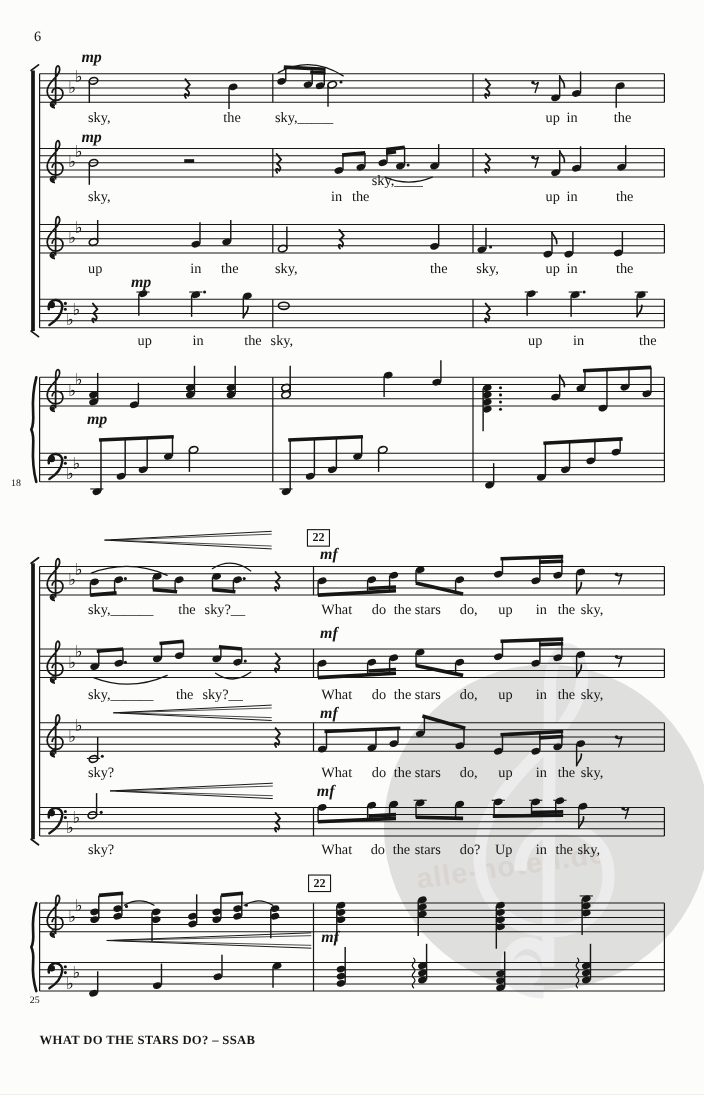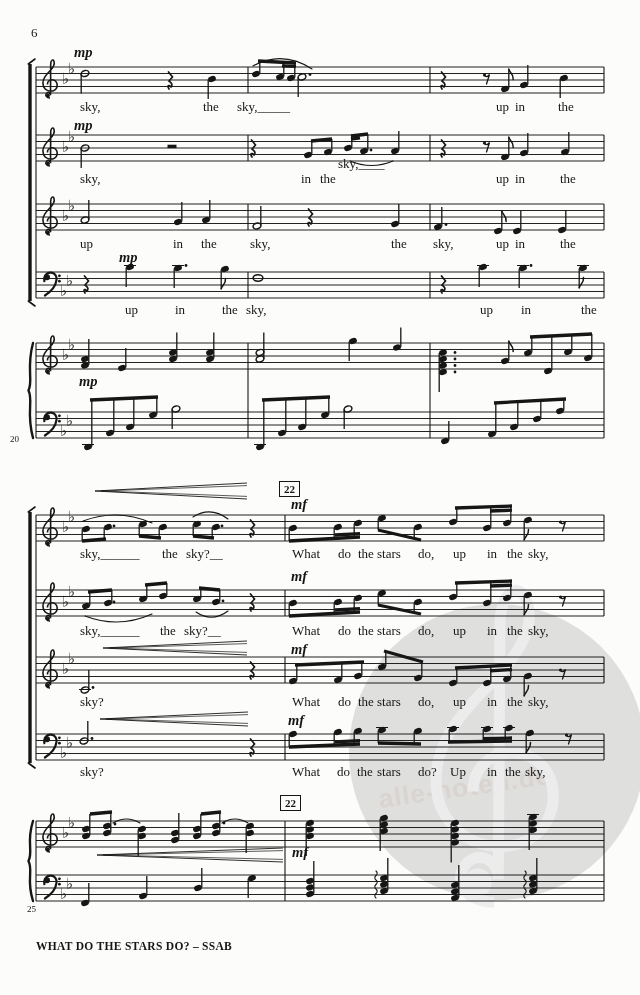--- a/index.html
+++ b/index.html
@@ -599,35 +599,35 @@
       <line x1="106" y1="719" x2="248" y2="723.4" stroke="#161616" stroke-width="0.7"></line>
       <line x1="97" y1="855" x2="283" y2="848" stroke="#161616" stroke-width="0.9"></line>
       <line x1="97" y1="855" x2="283" y2="862" stroke="#161616" stroke-width="0.9"></line>
       <line x1="103" y1="855" x2="283" y2="850.6" stroke="#161616" stroke-width="0.7"></line>
       <line x1="103" y1="855" x2="283" y2="859.4" stroke="#161616" stroke-width="0.7"></line>
       <path d="M 376 871 q 2.4 2.25 0 4.5 q -2.4 2.25 0 4.5 q 2.4 2.25 0 4.5 q -2.4 2.25 0 4.5 q 2.4 2.25 0 4.5 q -2.4 2.25 0 4.5" stroke="#161616" stroke-width="1.1" fill="none" stroke-linecap="round"></path>
       <path d="M 525 871 q 2.4 2.25 0 4.5 q -2.4 2.25 0 4.5 q 2.4 2.25 0 4.5 q -2.4 2.25 0 4.5 q 2.4 2.25 0 4.5 q -2.4 2.25 0 4.5" stroke="#161616" stroke-width="1.1" fill="none" stroke-linecap="round"></path>
     </svg>
   <div class="rehearsal rh1">22</div>
   <div class="rehearsal rh2">22</div>
-  <div class="txt mnum mnum18">20</div>
+  <div class="txt mnum mnum18">18</div>
   <div class="txt mnum mnum21">25</div>
   <div id="text-layer">
       <div class="txt dyn" style="left: 74px; top: 44px;">mp</div>
       <div class="txt dyn" style="left: 74px; top: 117px;">mp</div>
       <div class="txt dyn" style="left: 119px; top: 249px;">mp</div>
       <div class="txt dyn" style="left: 79px; top: 373px;">mp</div>
       <div class="txt dyn" style="left: 291px; top: 496px;">mf</div>
       <div class="txt dyn" style="left: 291px; top: 568px;">mf</div>
       <div class="txt dyn" style="left: 291px; top: 641px;">mf</div>
       <div class="txt dyn" style="left: 288px; top: 712px;">mf</div>
       <div class="txt dyn" style="left: 292px; top: 844px;">mf</div>
       <div class="txt lyr" style="left: 80px; top: 99px;">sky,</div>
       <div class="txt lyr" style="left: 203px; top: 99px;">the</div>
-      <div class="txt lyr" style="left: 237px; top: 99px;">sky,_____</div>
+      <div class="txt lyr" style="left: 250px; top: 99px;">sky,_____</div>
       <div class="txt lyr" style="left: 496px; top: 99px;">up</div>
       <div class="txt lyr" style="left: 515px; top: 99px;">in</div>
       <div class="txt lyr" style="left: 558px; top: 99px;">the</div>
       <div class="txt lyr" style="left: 80px; top: 171px;">sky,</div>
       <div class="txt lyr" style="left: 301px; top: 171px;">in</div>
       <div class="txt lyr" style="left: 320px; top: 171px;">the</div>
       <div class="txt lyr" style="left: 338px; top: 156px;">sky,____</div>
       <div class="txt lyr" style="left: 496px; top: 171px;">up</div>
       <div class="txt lyr" style="left: 515px; top: 171px;">in</div>
       <div class="txt lyr" style="left: 560px; top: 171px;">the</div>

